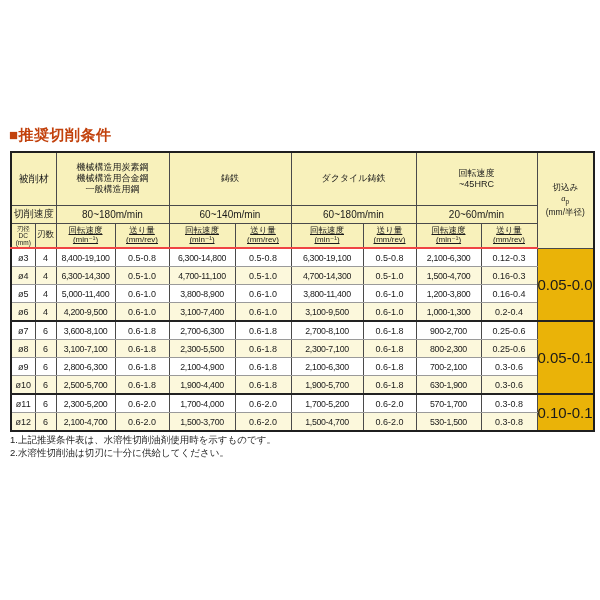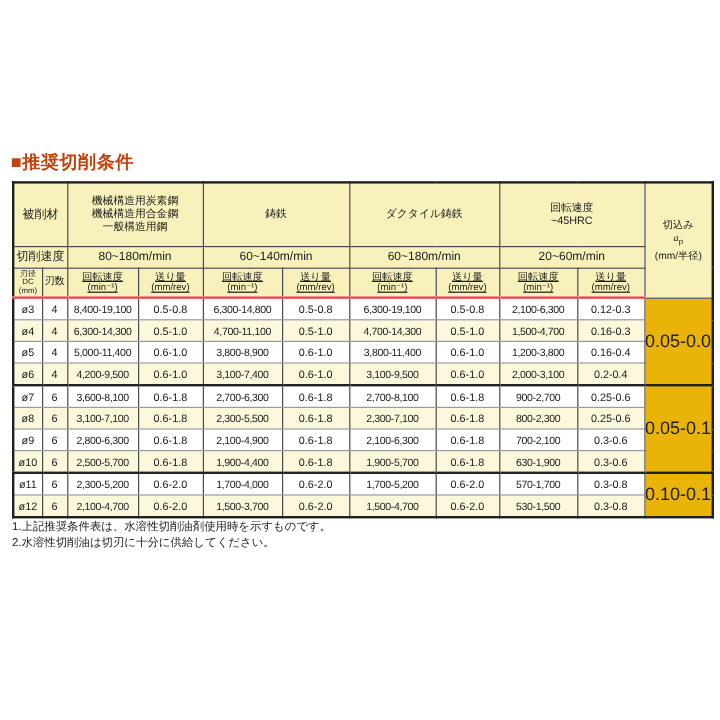--- a/index.html
+++ b/index.html
@@ -184,21 +184,21 @@
         </tr>
         <tr class="stripe">
           <td>ø6</td>
           <td>4</td>
           <td class="rpm">4,200-9,500</td>
           <td>0.6-1.0</td>
           <td class="rpm">3,100-7,400</td>
           <td>0.6-1.0</td>
           <td class="rpm">3,100-9,500</td>
           <td>0.6-1.0</td>
-          <td class="rpm">2,000-3,100</td>
+          <td class="rpm">1,000-1,300</td>
           <td>0.2-0.4</td>
         </tr>
         <tr class="group-top">
           <td>ø7</td>
           <td>6</td>
           <td class="rpm">3,600-8,100</td>
           <td>0.6-1.8</td>
           <td class="rpm">2,700-6,300</td>
           <td>0.6-1.8</td>
           <td class="rpm">2,700-8,100</td>

